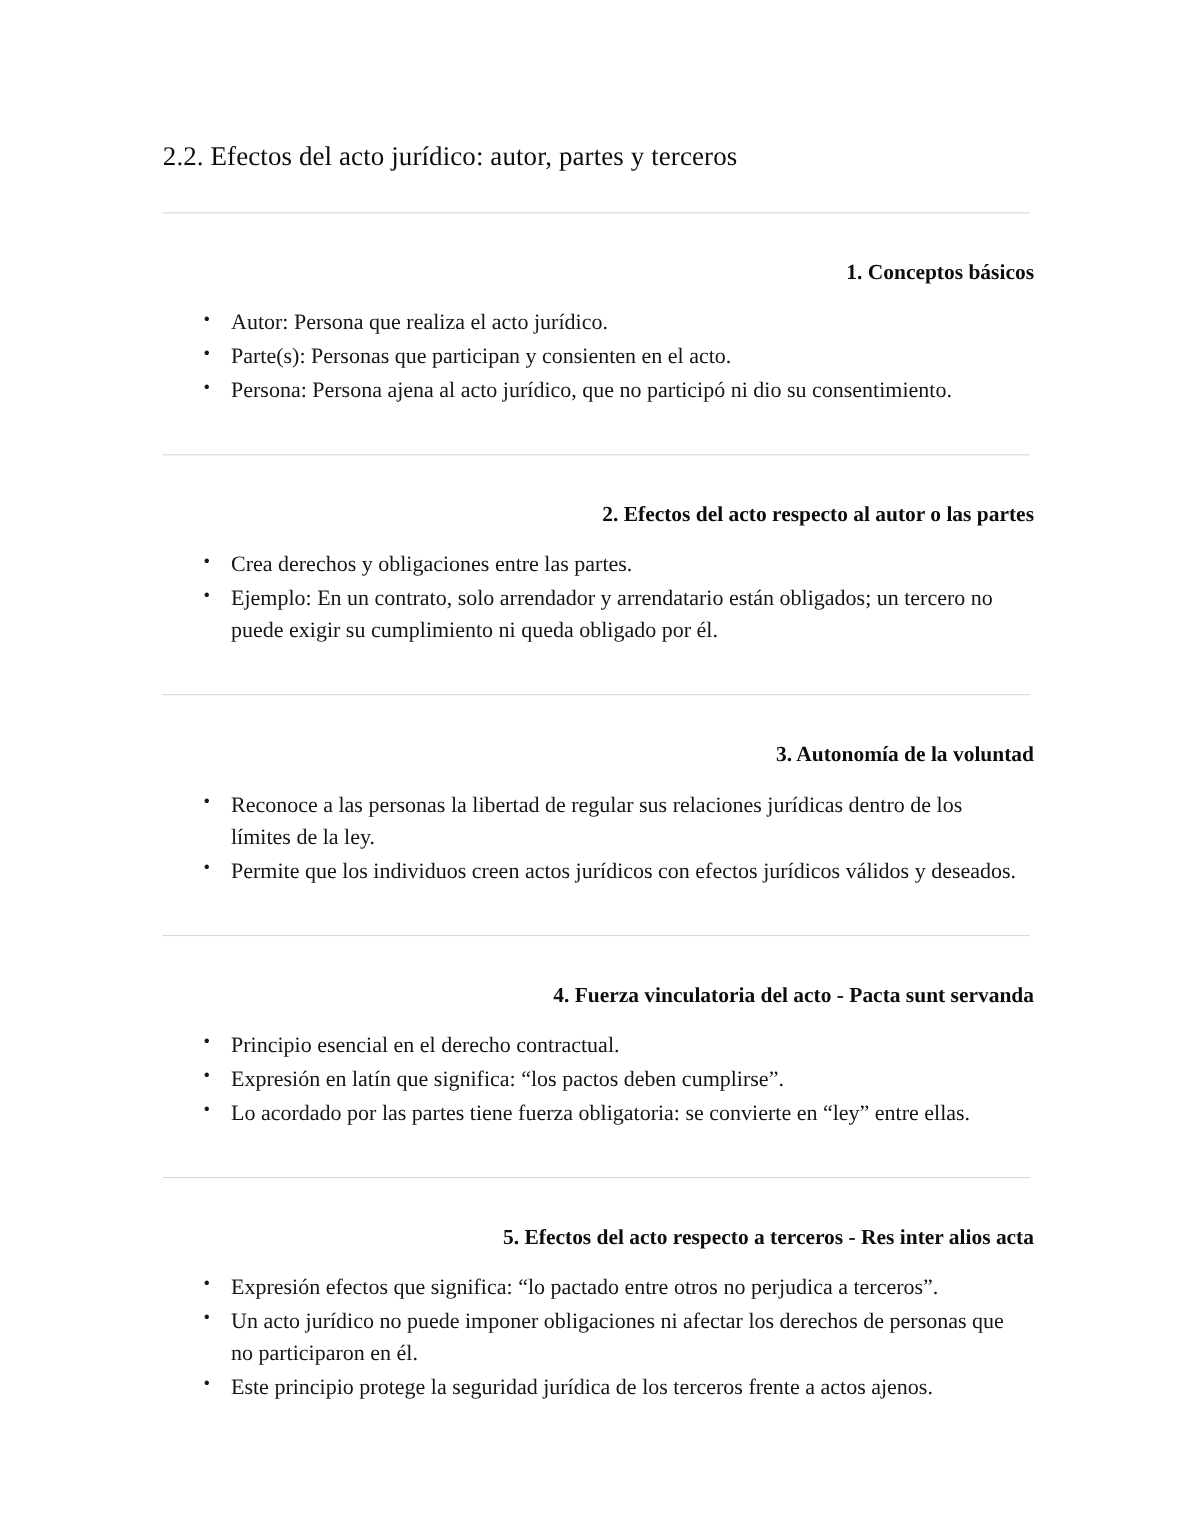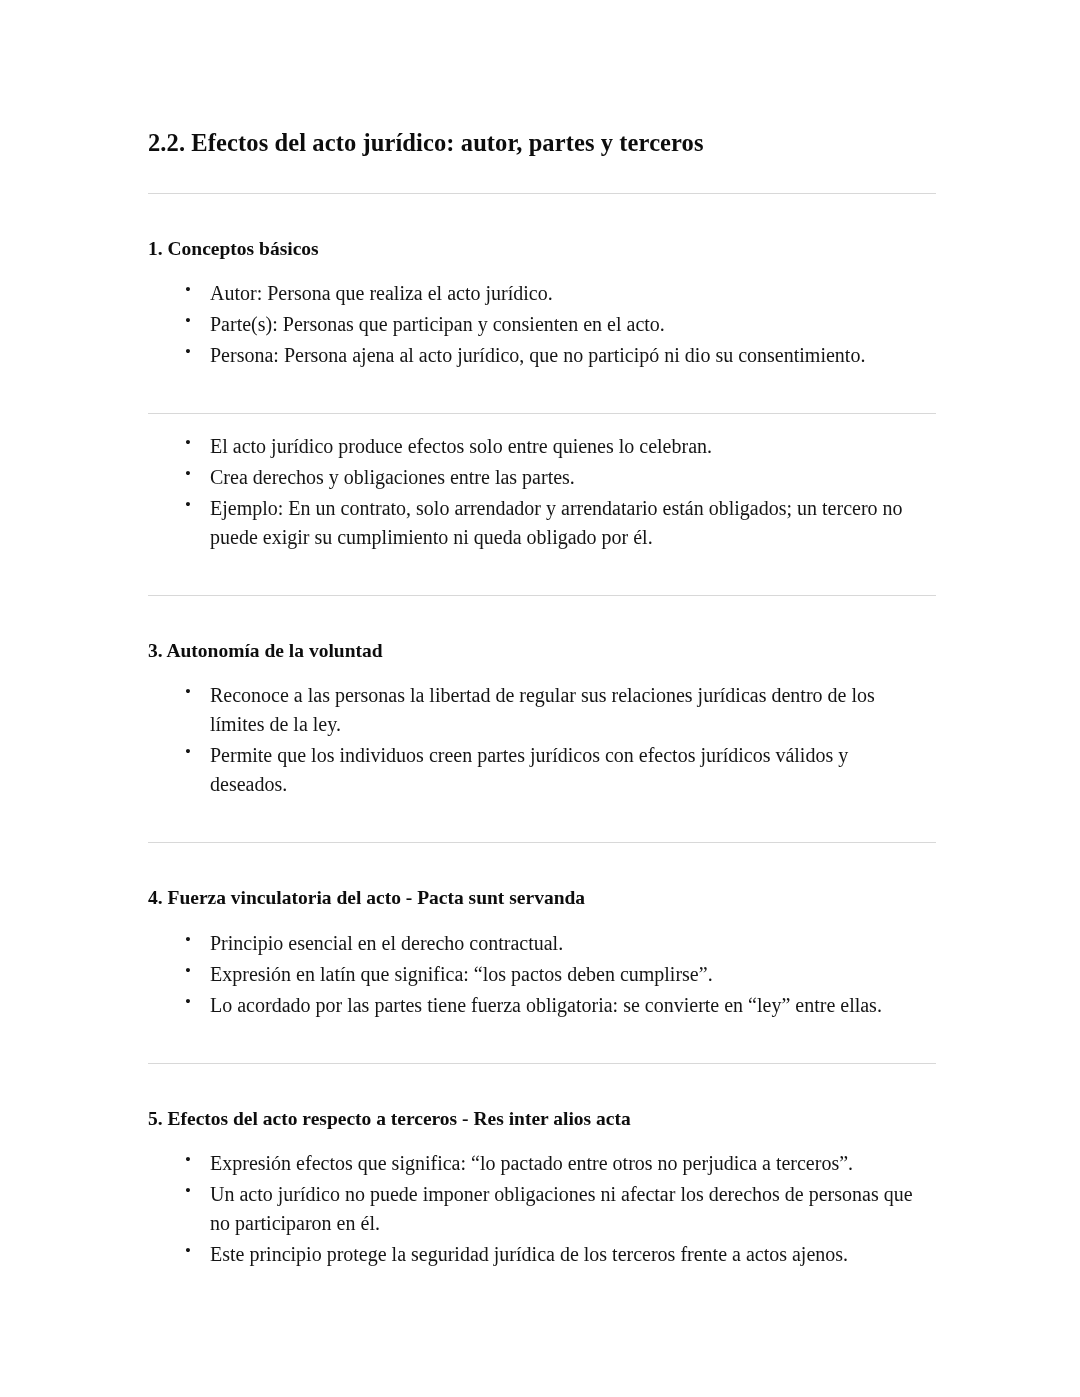--- a/index.html
+++ b/index.html
@@ -18,21 +18,21 @@
   .page {
     position: relative;
     width: 1080px;
     height: 1397px;
     box-sizing: border-box;
     padding: 128px 140px 0 148px;
     background: #ffffff;
   }
   .doc-title {
     font-size: 24.5px;
-    font-weight: bold;
+    font-weight: normal;
     line-height: 1.25;
     letter-spacing: 0.1px;
     margin: 0 0 34px 0;
     color: #0d0d0d;
   }
   .divider {
     border: 0;
     height: 1px;
     background: #d8d8d8;
     margin: 0;
@@ -40,20 +40,21 @@
   }
   .section {
     margin: 0;
   }
   .section-heading {
     font-size: 19.5px;
     font-weight: bold;
     line-height: 1.3;
     margin: 42px 0 0 0;
     color: #0d0d0d;
+    text-align: right;
   }
   ul.bullets {
     list-style: none;
     margin: 18px 0 0 0;
     padding: 0 0 0 37px;
   }
   ul.bullets > li {
     position: relative;
     font-size: 20px;
     line-height: 1.45;
@@ -87,35 +88,35 @@
       <li>Autor: Persona que realiza el acto jurídico.</li>
       <li>Parte(s): Personas que participan y consienten en el acto.</li>
       <li>Persona: Persona ajena al acto jurídico, que no participó ni dio su consentimiento.</li>
     </ul>
   </section>
 
   <div class="gap-before-divider"></div>
   <hr class="divider">
 
   <section class="section">
+    <h2 class="section-heading">2. Efectos del acto respecto al autor o las partes</h2>
     <ul class="bullets">
-      <li>El acto jurídico produce efectos solo entre quienes lo celebran.</li>
       <li>Crea derechos y obligaciones entre las partes.</li>
       <li>Ejemplo: En un contrato, solo arrendador y arrendatario están obligados; un tercero no puede exigir su cumplimiento ni queda obligado por él.</li>
     </ul>
   </section>
 
   <div class="gap-before-divider"></div>
   <hr class="divider">
 
   <section class="section">
     <h2 class="section-heading">3. Autonomía de la voluntad</h2>
     <ul class="bullets">
       <li>Reconoce a las personas la libertad de regular sus relaciones jurídicas dentro de los límites de la ley.</li>
-      <li>Permite que los individuos creen partes jurídicos con efectos jurídicos válidos y deseados.</li>
+      <li>Permite que los individuos creen actos jurídicos con efectos jurídicos válidos y deseados.</li>
     </ul>
   </section>
 
   <div class="gap-before-divider"></div>
   <hr class="divider">
 
   <section class="section">
     <h2 class="section-heading">4. Fuerza vinculatoria del acto - Pacta sunt servanda</h2>
     <ul class="bullets">
       <li>Principio esencial en el derecho contractual.</li>

